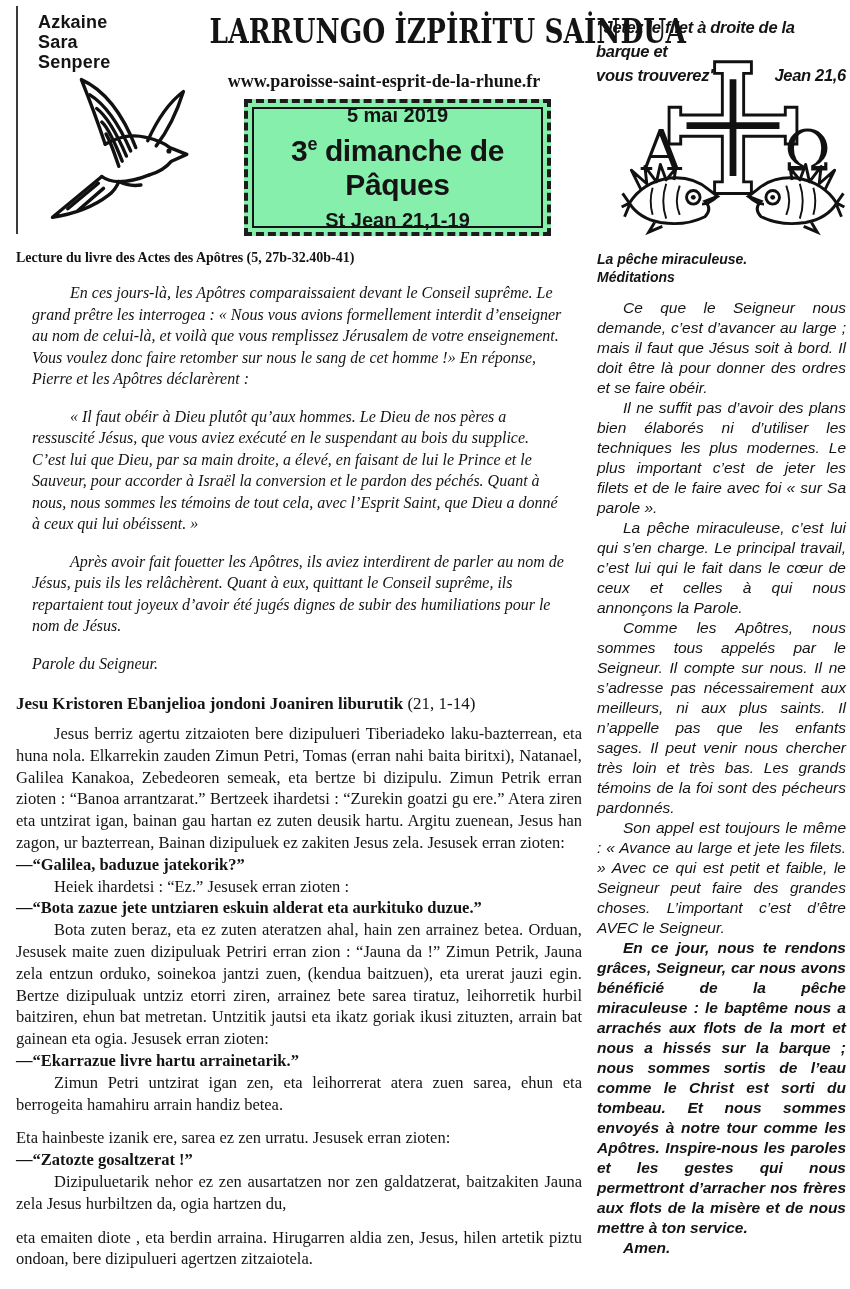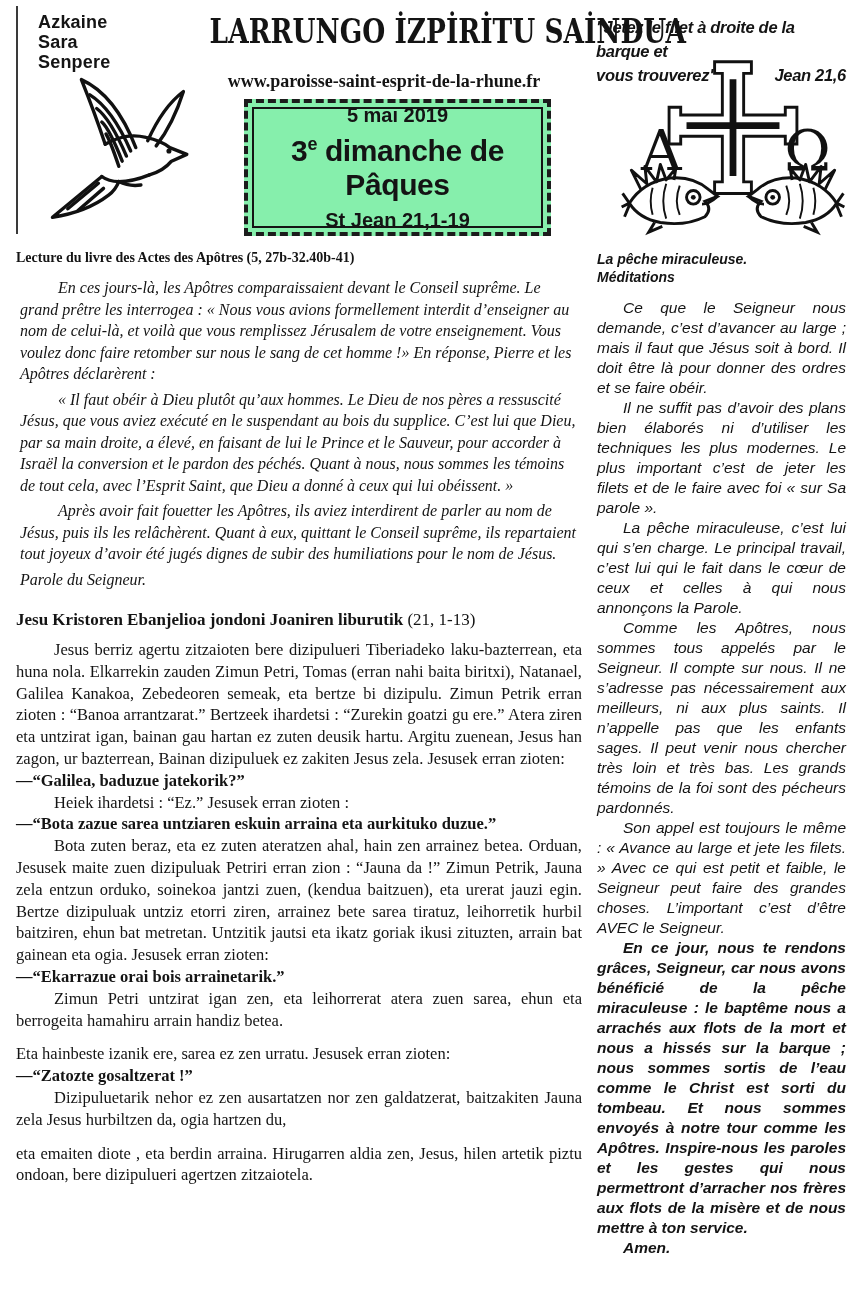--- a/index.html
+++ b/index.html
@@ -28,21 +28,21 @@
   .datebox-inner{border:2px solid #141414;height:100%;box-sizing:border-box;
     display:flex;flex-direction:column;align-items:center;justify-content:center;gap:7px;
     font-family:"Liberation Sans",sans-serif;font-weight:bold;text-align:center;}
   .db-date{font-size:20px;}
   .db-main{font-size:30px;letter-spacing:-.4px;}
   .db-main sup{font-size:.6em;}
   .db-ref{font-size:20px;}
   
   .col-left{position:absolute;left:16px;top:250px;width:566px;}
   .reading-h{margin:0 0 11px 0;font-size:14px;font-weight:bold;}
-  .fr-para{margin:4px;font-style:italic;font-size:16px;line-height:21.5px;text-indent:38px;}
+  .fr-para{margin:16px;font-style:italic;font-size:16px;line-height:21.5px;text-indent:38px;}
   .fr-para.style-noindent{text-indent:0;}
   .gospel-h{margin:20px 0 9px 0;font-size:17px;font-weight:normal;}
   .gh-bold{font-weight:bold;}
   .eu-para{margin:0;font-size:16.5px;line-height:21.8px;text-indent:38px;text-align:justify;}
   .eu-para.style-bold{font-weight:bold;text-indent:0;text-align:left;}
   .eu-para.style-noindent{text-indent:0;margin-top:12px;}
   .col-right{position:absolute;left:597px;top:250px;width:249px;
     font-family:"Liberation Sans",sans-serif;}
   .med-h{margin:0 0 12px 0;font-size:14px;font-style:italic;font-weight:bold;line-height:1.3;}
   .med-para{margin:0;font-style:italic;font-size:15.5px;line-height:20px;
@@ -132,29 +132,29 @@
   <section class="col-left">
     <h2 class="reading-h">Lecture du livre des Actes des Apôtres (5, 27b-32.40b-41)</h2>
     <div>
 
     <p class="fr-para style-indent">En ces jours-là, les Apôtres comparaissaient devant le Conseil suprême. Le grand prêtre les interrogea : « Nous vous avions formellement interdit d’enseigner au nom de celui-là, et voilà que vous remplissez Jérusalem de votre enseignement. Vous voulez donc faire retomber sur nous le sang de cet homme !» En réponse, Pierre et les Apôtres déclarèrent :</p>
         <p class="fr-para style-indent">« Il faut obéir à Dieu plutôt qu’aux hommes. Le Dieu de nos pères a ressuscité Jésus, que vous aviez exécuté en le suspendant au bois du supplice. C’est lui que Dieu, par sa main droite, a élevé, en faisant de lui le Prince et le Sauveur, pour accorder à Israël la conversion et le pardon des péchés. Quant à nous, nous sommes les témoins de tout cela, avec l’Esprit Saint, que Dieu a donné à ceux qui lui obéissent. »</p>
         <p class="fr-para style-indent">Après avoir fait fouetter les Apôtres, ils aviez interdirent de parler au nom de Jésus, puis ils les relâchèrent. Quant à eux, quittant le Conseil suprême, ils repartaient tout joyeux d’avoir été jugés dignes de subir des humiliations pour le nom de Jésus.</p>
         <p class="fr-para style-noindent">Parole du Seigneur.</p>
       </div>
 
-    <h2 class="gospel-h"><span class="gh-bold">Jesu Kristoren Ebanjelioa jondoni Joaniren liburutik</span><span class="gh-ref"> (21, 1-13)</span></h2>
+    <h2 class="gospel-h"><span class="gh-bold">Jesu Kristoren Ebanjelioa jondoni Joaniren liburutik</span><span class="gh-ref"> (21, 1-14)</span></h2>
     <div>
 
     <p class="eu-para style-indent">Jesus berriz agertu zitzaioten bere dizipulueri Tiberiadeko laku-bazterrean, eta huna nola. Elkarrekin zauden Zimun Petri, Tomas (erran nahi baita biritxi), Natanael, Galilea Kanakoa, Zebedeoren semeak, eta bertze bi dizipulu. Zimun Petrik erran zioten : “Banoa arrantzarat.” Bertzeek ihardetsi : “Zurekin goatzi gu ere.” Atera ziren eta untzirat igan, bainan gau hartan ez zuten deusik hartu. Argitu zuenean, Jesus han zagon, ur bazterrean, Bainan dizipuluek ez zakiten Jesus zela. Jesusek erran zioten:</p>
         <p class="eu-para style-bold">—“Galilea, baduzue jatekorik?”</p>
         <p class="eu-para style-indent">Heiek ihardetsi : “Ez.” Jesusek erran zioten :</p>
-        <p class="eu-para style-bold">—“Bota zazue sarea untziaren eskuin arraina eta aurkituko duzue.”</p>
+        <p class="eu-para style-bold">—“Bota zazue jete untziaren eskuin alderat eta aurkituko duzue.”</p>
         <p class="eu-para style-indent">Bota zuten beraz, eta ez zuten ateratzen ahal, hain zen arrainez betea. Orduan, Jesusek maite zuen dizipuluak Petriri erran zion : “Jauna da !” Zimun Petrik, Jauna zela entzun orduko, soinekoa jantzi zuen, (kendua baitzuen), eta urerat jauzi egin. Bertze dizipuluak untziz etorri ziren, arrainez bete sarea tiratuz, leihorretik hurbil baitziren, ehun bat metretan. Untzitik jautsi eta ikatz goriak ikusi zituzten, arrain bat gainean eta ogia. Jesusek erran zioten:</p>
-        <p class="eu-para style-bold">—“Ekarrazue orai bois arrainetarik.”</p>
+        <p class="eu-para style-bold">—“Ekarrazue livre hartu arrainetarik.”</p>
         <p class="eu-para style-indent">Zimun Petri untzirat igan zen, eta leihorrerat atera zuen sarea, ehun eta berrogeita hamahiru arrain handiz betea.</p>
         <p class="eu-para style-noindent">Eta hainbeste izanik ere, sarea ez zen urratu. Jesusek erran zioten:</p>
         <p class="eu-para style-bold">—“Zatozte gosaltzerat !”</p>
         <p class="eu-para style-indent">Dizipuluetarik nehor ez zen ausartatzen nor zen galdatzerat, baitzakiten Jauna zela Jesus hurbiltzen da, ogia hartzen du,</p>
         <p class="eu-para style-noindent">eta emaiten diote , eta berdin arraina. Hirugarren aldia zen, Jesus, hilen artetik piztu ondoan, bere dizipulueri agertzen zitzaiotela.</p>
       </div>
   </section>
 
   <aside class="col-right">
     <h2 class="med-h"><span>La pêche miraculeuse.</span><br><span>Méditations</span></h2>

